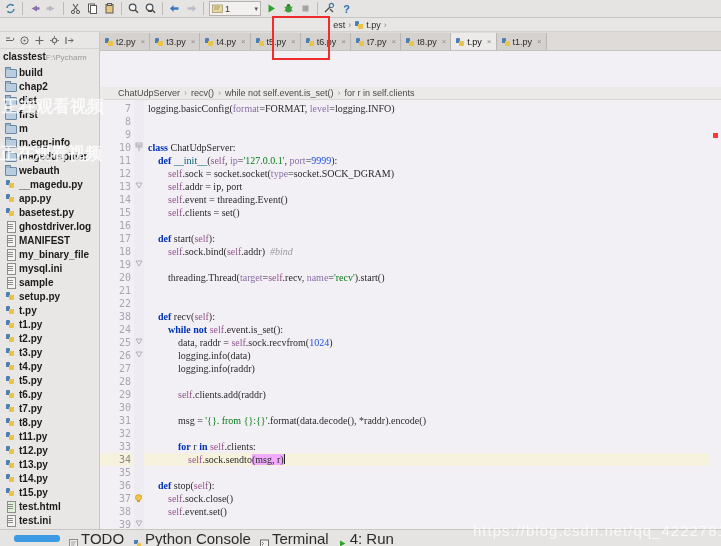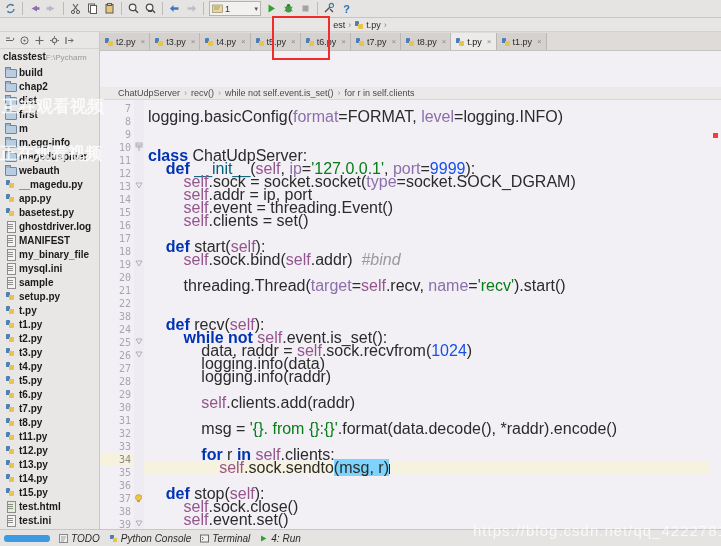--- a/index.html
+++ b/index.html
@@ -137,50 +137,50 @@
     font-size: 10px; line-height: 13px; user-select: none;
   }
   .gutter .ln { padding-right: 3px; height: 13px; }
   .gutter .ln.hl { background: #f7f2dd; color: #8e8a84; }
   .foldcol {
     width: 10px; flex: 0 0 10px; background: #eeebf2; position: relative; padding-top: 2px;
   }
   .foldmark { position: absolute; left: 1px; width: 8px; height: 13px; display:flex; align-items:center; justify-content:center; }
   .code {
     flex: 1; position: relative; padding-top: 2px; overflow: hidden;
-    font-family: Liberation Sans, sans-serif; font-size: 16px; line-height: 13px;
-    white-space: pre; color: #2b2b2b; margin-top: 8px;
+    font-family: Liberation Serif, serif; font-size: 10px; line-height: 13px;
+    white-space: pre; color: #2b2b2b;
   }
   .cl { height: 13px; padding-left: 4px; }
   .cl.hl { background: #f7f2dd; }
   .kw { color: #0033b3; font-weight: bold; }
   .self { color: #94558d; }
   .param { color: #8b6fa8; }
   .num { color: #1750eb; }
   .str { color: #067d17; }
   .cmt { color: #9a9a9a; font-style: italic; }
   .fn { color: #00627a; }
-  .sel { background: #7dd3fc; }
+  .sel { background: #f0abfc; }
   .caret { display: inline-block; width: 1px; height: 10px; background: #222; vertical-align: -1px; }
 
   .bulb {
     position: absolute; left: 1px; width: 9px; height: 9px;
   }
   .marker-right {
     position: absolute; right: 3px; width: 5px; height: 5px; background: #f73a3a;
   }
 
   .scroll-strip {
     width: 11px; flex: 0 0 11px; background: #f2eff5; position: relative;
   }
 
   
   .statusbar {
     height: 17px; flex: 0 0 17px; background: #e6e4e2; border-top: 1px solid #c9c6c3;
-    display: flex; align-items: center; gap: 9px; padding-left: 2px; font-size: 10px; color: #2b2b2b; font-style: italic;
+    display: flex; align-items: center; gap: 9px; padding-left: 12px; font-size: 15px; color: #2b2b2b;
   }
   .sb-item { display: flex; align-items: center; gap: 3px; }
   .sb-sq { width: 9px; height: 9px; }
 
   
   .redbox {
     position: absolute; border: 2px solid #ef2b2b; pointer-events: none;
   }
   .wm {
     position: absolute; color: rgba(255,255,255,0.72); font-size: 15px;

